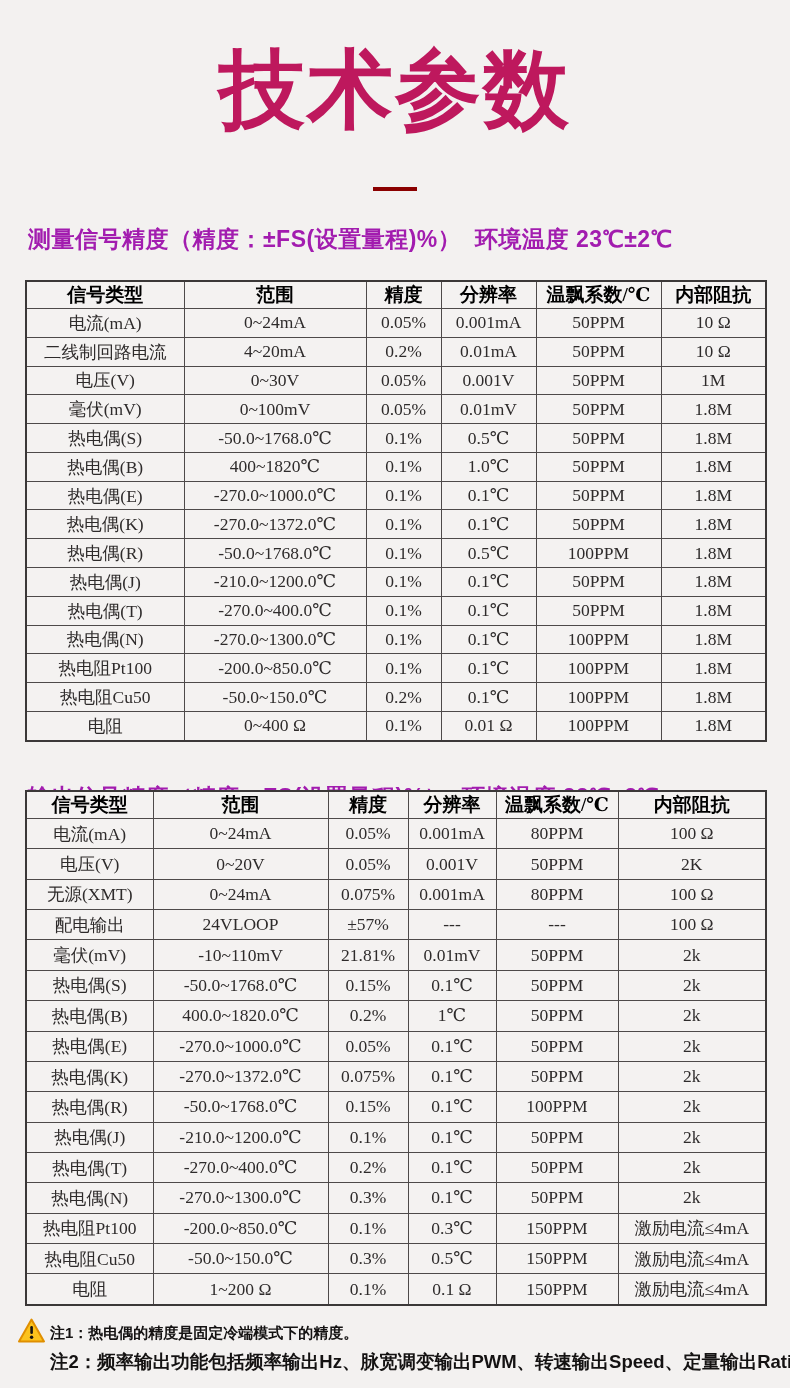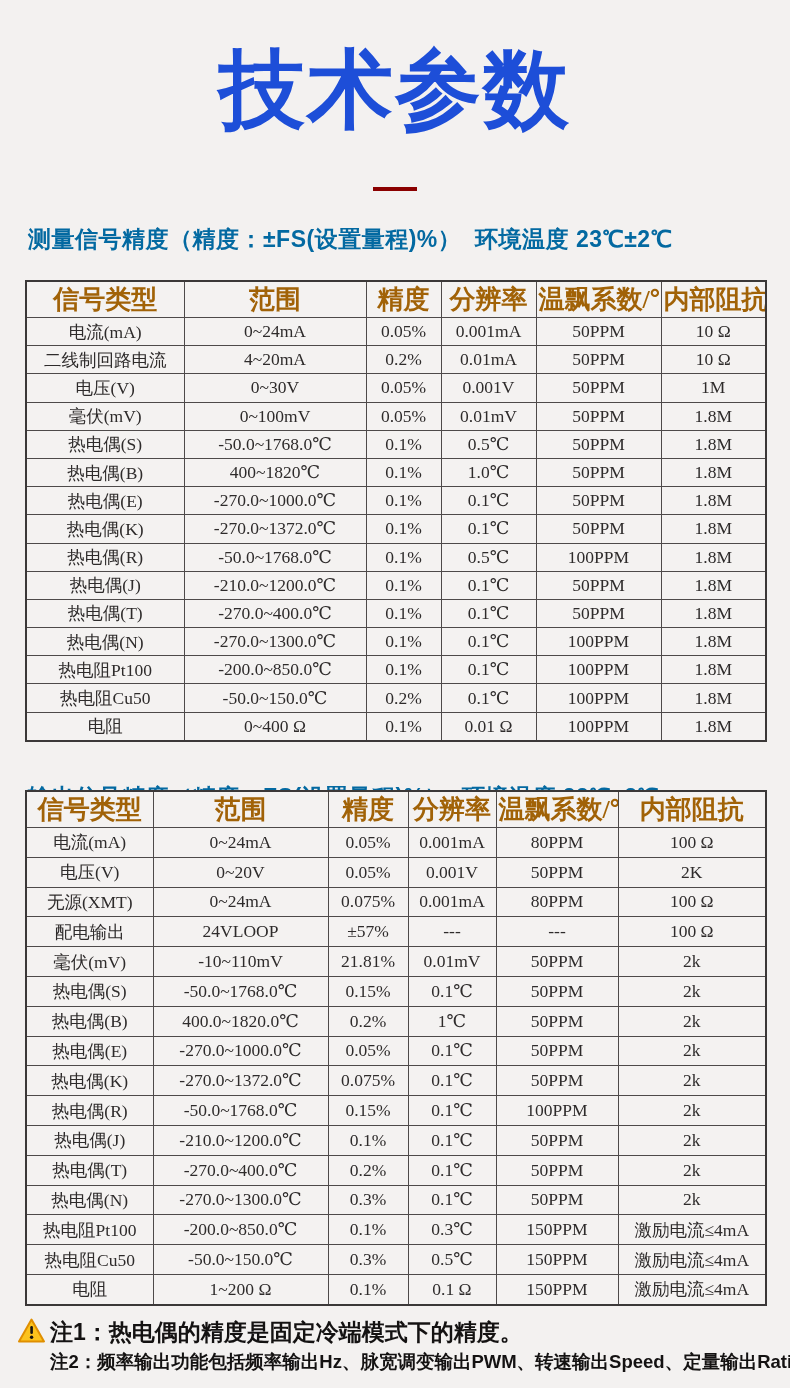--- a/index.html
+++ b/index.html
@@ -15,39 +15,39 @@
     background: #f3f1f0;
     overflow: hidden;
   }
   .page-title {
     position: absolute;
     top: 42px; left: 0;
     width: 790px;
     text-align: center;
     font-size: 86px;
     font-weight: 900;
-    color: #1d4ed8;
+    color: #be185d;
     letter-spacing: 2px;
     line-height: 1.1;
   }
   .title-underline {
     position: absolute;
     top: 187px;
     left: 50%;
     transform: translateX(-50%);
     width: 44px;
     height: 4px;
     background: #8b0000;
   }
   .section-heading {
     position: absolute;
     left: 28px;
     font-size: 23px;
     font-weight: bold;
-    color: #0369a1;
+    color: #a21caf;
     white-space: pre;
     letter-spacing: 0.5px;
   }
   #heading-measure { top: 224px; }
   #heading-output  { top: 782px; }
 
   table.spec {
     position: absolute;
     left: 25px;
     width: 740px;
@@ -59,23 +59,23 @@
   }
   table.spec th, table.spec td {
     border: 1px solid #4e4a4a;
     text-align: center;
     vertical-align: middle;
     padding: 0 2px;
     overflow: hidden;
     white-space: nowrap;
   }
   table.spec th {
-    font-size: 26px;
+    font-size: 19px;
     font-weight: bold;
-    color: #a16207;
+    color: #000000;
   }
   table.spec td {
     font-size: 17.5px;
     color: #2e2b2b;
   }
   #measure-table { top: 280px; height: 462px; }
   #output-table  { top: 790px; height: 516px; }
 
   #measure-table th:nth-child(1){ width:158px; }
   #measure-table th:nth-child(2){ width:182px; }
@@ -105,21 +105,21 @@
     width: 27px;
     height: 25px;
     margin-right: 5px;
     flex: 0 0 auto;
   }
   .warning-spacer {
     width: 32px;
     flex: 0 0 auto;
   }
   .note-text {
-    font-size: 23px;
+    font-size: 15px;
     font-weight: bold;
     color: #141212;
     line-height: 29px;
     white-space: nowrap;
   }
   .note-text.second { font-size: 18.5px; }
 </style>
 </head>
 <body>
 

